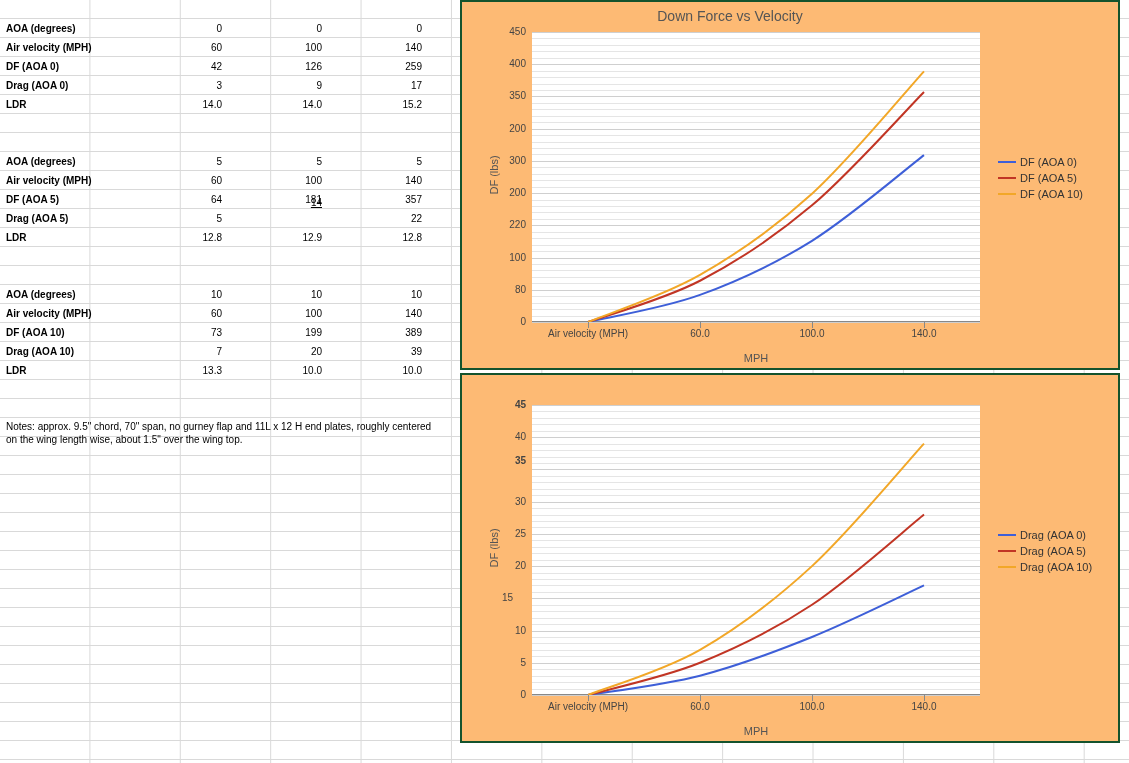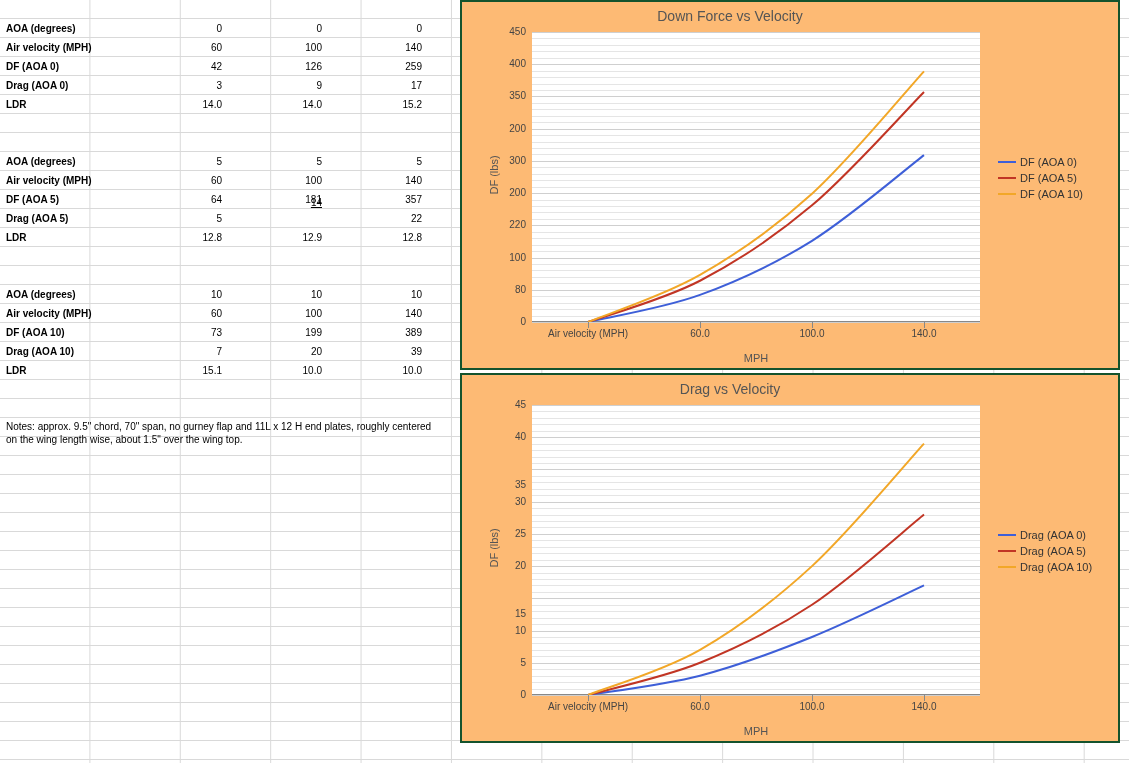--- a/index.html
+++ b/index.html
@@ -126,21 +126,21 @@
       <div class="cell val" style="left: 336px; top: 304px;">140</div>
       <div class="cell label" style="left: 2px; top: 323px;">DF (AOA 10)</div>
       <div class="cell val" style="left: 136px; top: 323px;">73</div>
       <div class="cell val" style="left: 236px; top: 323px;">199</div>
       <div class="cell val" style="left: 336px; top: 323px;">389</div>
       <div class="cell label" style="left: 2px; top: 342px;">Drag (AOA 10)</div>
       <div class="cell val" style="left: 136px; top: 342px;">7</div>
       <div class="cell val" style="left: 236px; top: 342px;">20</div>
       <div class="cell val" style="left: 336px; top: 342px;">39</div>
       <div class="cell label" style="left: 2px; top: 361px;">LDR</div>
-      <div class="cell val" style="left: 136px; top: 361px;">15.1</div>
+      <div class="cell val" style="left: 136px; top: 361px;">13.3</div>
       <div class="cell val" style="left: 236px; top: 361px;">10.0</div>
       <div class="cell val" style="left: 336px; top: 361px;">10.0</div>
       <div class="notes" style="top: 418px;">Notes: approx. 9.5" chord, 70" span, no gurney flap and 11L x 12 H end plates, roughly centered on the wing length wise, about 1.5" over the wing top.</div>
     </div>
 
   <div class="chart-area" id="chart1" style="left:460px; top:0px; width:660px; height:370px;">
     <div class="chart-title" style="position:absolute; left:0; right:120px; top:6px;">Down Force vs Velocity</div>
     <div class="y-title-wrap" style="left:24px; top:40px; bottom:60px;">
       <div class="y-title">DF (lbs)</div>
     </div>
@@ -227,21 +227,20 @@
       <div style="position: absolute; left: 126px; top: 320px; width: 1px; height: 6px; background: rgb(136, 136, 136);"></div>
       <div class="tick-lbl" style="left: 183px; width: 110px; text-align: center; top: 326px;">60.0</div>
       <div style="position: absolute; left: 238px; top: 320px; width: 1px; height: 6px; background: rgb(136, 136, 136);"></div>
       <div class="tick-lbl" style="left: 295px; width: 110px; text-align: center; top: 326px;">100.0</div>
       <div style="position: absolute; left: 350px; top: 320px; width: 1px; height: 6px; background: rgb(136, 136, 136);"></div>
       <div class="tick-lbl" style="left: 407px; width: 110px; text-align: center; top: 326px;">140.0</div>
       <div style="position: absolute; left: 462px; top: 320px; width: 1px; height: 6px; background: rgb(136, 136, 136);"></div>
     </div>
 
   <div class="chart-area" id="chart2" style="left:460px; top:373px; width:660px; height:370px;">
-    <div class="chart-title" style="position:absolute; left:0; right:120px; top:6px;">Drag vs Velocity</div>
     <div class="y-title-wrap" style="left:24px; top:40px; bottom:60px;">
       <div class="y-title">DF (lbs)</div>
     </div>
     <div class="plot" id="plot2" style="left:70px; top:30px; width:448px; height:290px;">
         <div class="grid-line-h" style="top: 290px;"></div>
         <div class="grid-line-h grid-line-sub" style="top: 283.556px;"></div>
         <div class="grid-line-h grid-line-sub" style="top: 277.111px;"></div>
         <div class="grid-line-h grid-line-sub" style="top: 270.667px;"></div>
         <div class="grid-line-h grid-line-sub" style="top: 264.222px;"></div>
         <div class="grid-line-h" style="top: 257.778px;"></div>
@@ -303,27 +302,27 @@
           <span>Drag (AOA 5)</span>
         </div>
         <div class="legend-item">
           <div class="legend-swatch" style="background: rgb(242, 167, 40);"></div>
           <span>Drag (AOA 10)</span>
         </div>
       </div>
   <div class="tick-lbl" style="right: auto; left: 40px; top: 314px; width: 24px; text-align: right; position: absolute;">0</div>
       <div class="tick-lbl" style="right: auto; left: 40px; top: 281.778px; width: 24px; text-align: right; position: absolute;">5</div>
       <div class="tick-lbl" style="right: auto; left: 40px; top: 249.556px; width: 24px; text-align: right; position: absolute;">10</div>
-      <div class="tick-lbl" style="right: auto; left: 40px; top: 217.333px; width: 24px; text-align: right; position: absolute; margin-top: 16px;">15</div>
+      <div class="tick-lbl" style="right: auto; left: 40px; top: 217.333px; width: 24px; position: absolute;">15</div>
       <div class="tick-lbl" style="right: auto; left: 40px; top: 185.111px; width: 24px; text-align: right; position: absolute;">20</div>
       <div class="tick-lbl" style="right: auto; left: 40px; top: 152.889px; width: 24px; text-align: right; position: absolute;">25</div>
       <div class="tick-lbl" style="right: auto; left: 40px; top: 120.667px; width: 24px; text-align: right; position: absolute;">30</div>
-      <div class="tick-lbl" style="right: auto; left: 40px; top: 104px; width: 24px; text-align: right; position: absolute;">35</div>
+      <div class="tick-lbl" style="right: auto; left: 40px; top: 80px; width: 24px; text-align: right; position: absolute; font-weight: bold;">35</div>
       <div class="tick-lbl" style="right: auto; left: 40px; top: 56.2222px; width: 24px; text-align: right; position: absolute;">40</div>
-      <div class="tick-lbl" style="right: auto; left: 40px; top: 24px; width: 24px; text-align: right; position: absolute;">45</div>
+      <div class="tick-lbl" style="right: auto; left: 40px; top: 24px; width: 24px; text-align: right; position: absolute; font-weight: bold;">45</div>
       <div class="tick-lbl" style="left: 71px; width: 110px; text-align: center; top: 326px;">Air velocity (MPH)</div>
       <div style="position: absolute; left: 126px; top: 320px; width: 1px; height: 6px; background: rgb(136, 136, 136);"></div>
       <div class="tick-lbl" style="left: 183px; width: 110px; text-align: center; top: 326px;">60.0</div>
       <div style="position: absolute; left: 238px; top: 320px; width: 1px; height: 6px; background: rgb(136, 136, 136);"></div>
       <div class="tick-lbl" style="left: 295px; width: 110px; text-align: center; top: 326px;">100.0</div>
       <div style="position: absolute; left: 350px; top: 320px; width: 1px; height: 6px; background: rgb(136, 136, 136);"></div>
       <div class="tick-lbl" style="left: 407px; width: 110px; text-align: center; top: 326px;">140.0</div>
       <div style="position: absolute; left: 462px; top: 320px; width: 1px; height: 6px; background: rgb(136, 136, 136);"></div>
     </div>
 </div>

